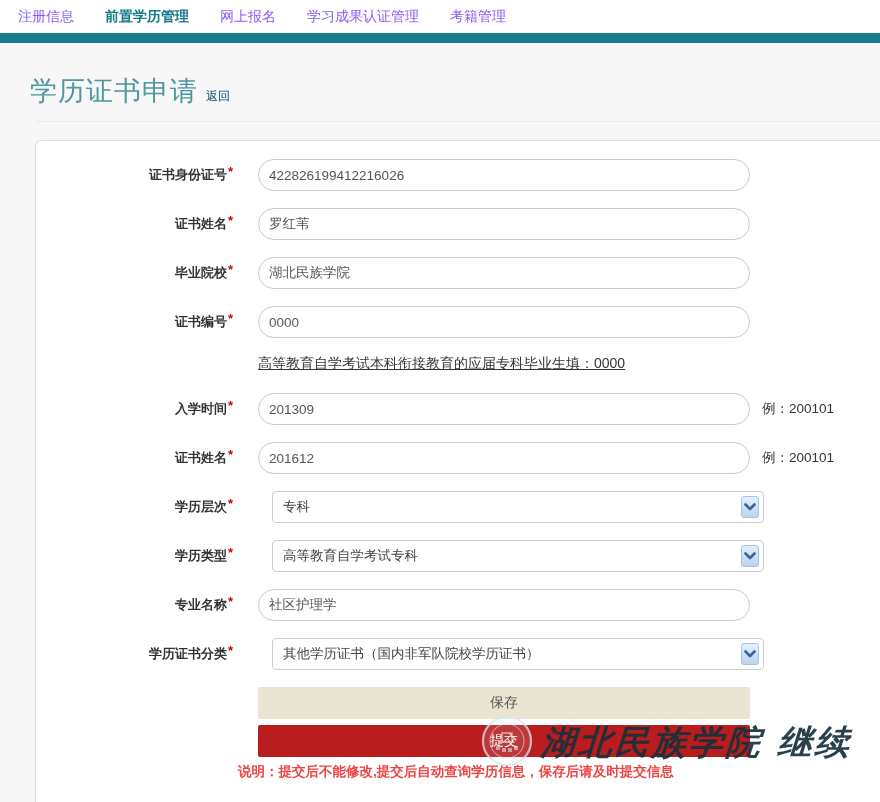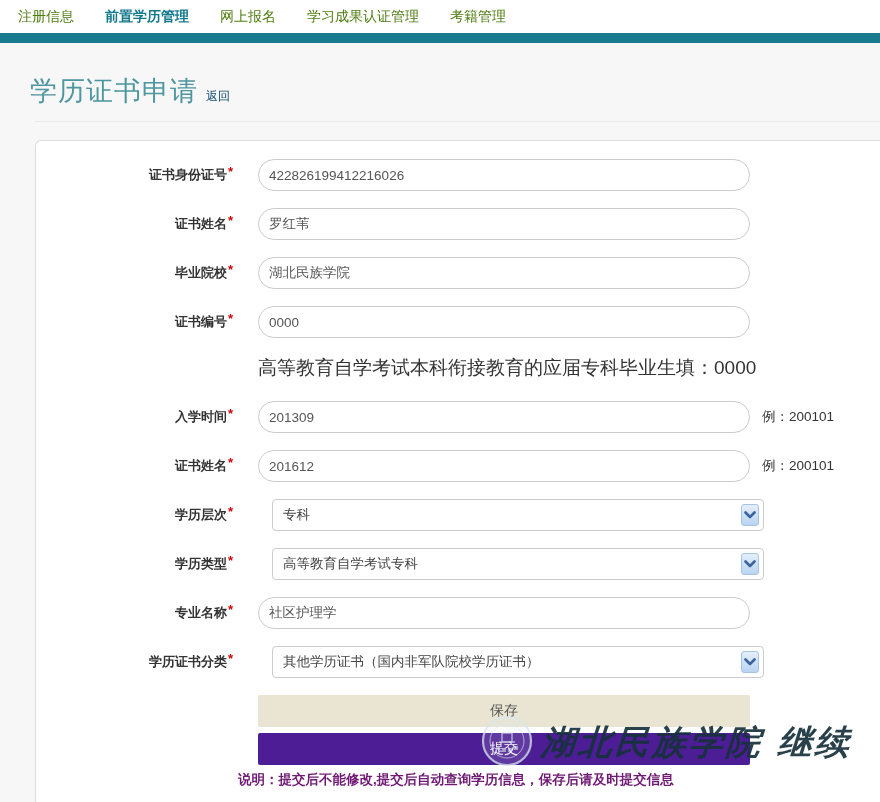--- a/index.html
+++ b/index.html
@@ -1,21 +1,21 @@
 <!DOCTYPE html>
 <html><head>
 <meta charset="utf-8">
 <style>
   * { margin:0; padding:0; box-sizing:border-box; }
   html,body { width:880px; height:802px; overflow:hidden; background:#f7f7f7;
               font-family:"Liberation Sans", sans-serif; position:relative; }
 
   
   .topnav { background:#ffffff; height:33px; display:flex; align-items:center; padding-left:18px; }
-  .topnav .tab { font-size:14px; color:#4d7c0f; margin-right:31px; cursor:pointer; white-space:nowrap; }
+  .topnav .tab { font-size:14px; color:#8b5cf6; margin-right:31px; cursor:pointer; white-space:nowrap; }
   .topnav .tab.active { color:#15798c; font-weight:bold; }
   .teal-bar { height:10px; background:#1b7b8e; }
 
   
   .page-title-row { margin:30px 0 0 30px; height:30px; display:flex; align-items:baseline; }
   .page-title { font-size:27px; color:#4f97a0; letter-spacing:1px; }
   .back-link { font-size:12px; color:#0c4a6e; margin-left:8px; cursor:pointer; }
   .top-rule { margin:18px 0 0 35px; border-top:1px solid #eaeaea; height:0; }
 
   
@@ -29,30 +29,30 @@
   .req { color:#cc0000; position:relative; top:-3px; margin-left:1px; }
   .input { width:492px; height:32px; border:1px solid #ccc; border-radius:16px; background:#fff;
            padding:0 10px; font-size:13.5px; color:#555; font-family:"Liberation Sans", sans-serif; }
   .select { position:relative; width:492px; height:32px; border:1px solid #ccc; border-radius:4px;
             background:#fff; display:flex; align-items:center; padding:0 24px 0 10px;
             font-size:13.5px; color:#444; cursor:pointer;margin-left:14px; }
   .arrow-btn { position:absolute; right:4px; top:4px; width:18px; height:22px; border-radius:3px;
                background:linear-gradient(#e4effb,#b9d4f1); border:1px solid #a6c3e3;
                display:flex; align-items:center; justify-content:center; }
   .hint { margin-left:12px; font-size:13.5px; color:#333; white-space:nowrap; }
-  .helper { margin:4px 0 20px 222px; font-size:19px; color:#333; }
+  .helper { margin:4px 0 20px 222px; font-size:14px; color:#333;text-decoration:underline; }
 
   
   .btn-area { margin-left:222px; width:492px; }
   .save-btn { display:block; width:100%; height:32px; background:#e9e5d2; border:none; border-radius:2px;
               font-size:14px; color:#555; cursor:pointer; font-family:"Liberation Sans", sans-serif; }
   .submit-wrap { position:relative; margin-top:6px; }
-  .submit-btn { display:block; width:100%; height:32px; background:#4c1d95; border:none; border-radius:2px;
+  .submit-btn { display:block; width:100%; height:32px; background:#b91c1c; border:none; border-radius:2px;
                 font-size:14px; color:#fff; cursor:pointer; font-family:"Liberation Sans", sans-serif; }
-  .bottom-note { margin:6px 0 12px 202px; font-size:13.5px; font-weight:bold; color:#701a75; white-space:nowrap; }
+  .bottom-note { margin:6px 0 12px 202px; font-size:13.5px; font-weight:bold; color:#ef4444; white-space:nowrap; }
 
   
   .watermark { position:absolute; top:715px; left:481px; display:flex; align-items:flex-start;
                pointer-events:none; white-space:nowrap; }
   .seal { opacity:.85; }
   .wm-text { font-family:"DejaVu Serif", serif; font-style:italic; font-weight:bold;
              font-size:34px; line-height:46px; color:#16313c; opacity:.92; letter-spacing:3px;
              margin-left:8px; margin-top:4px; transform:skewX(-4deg); }
 </style>
 </head>

